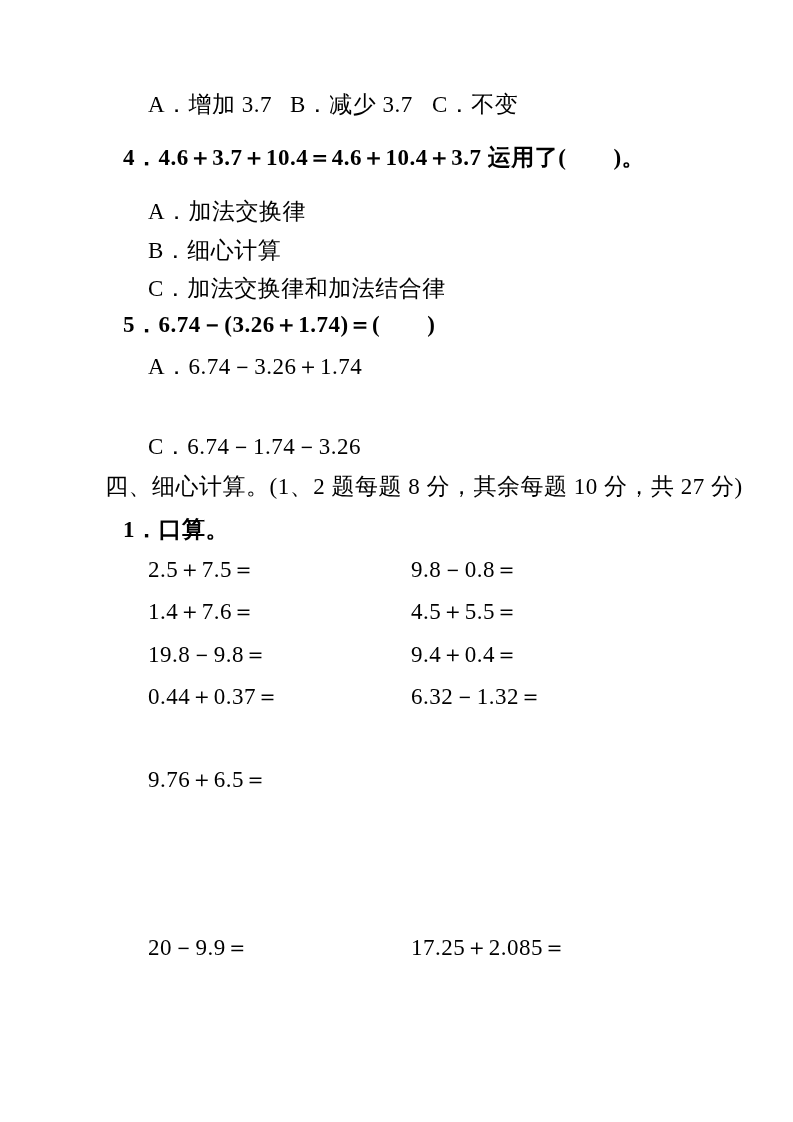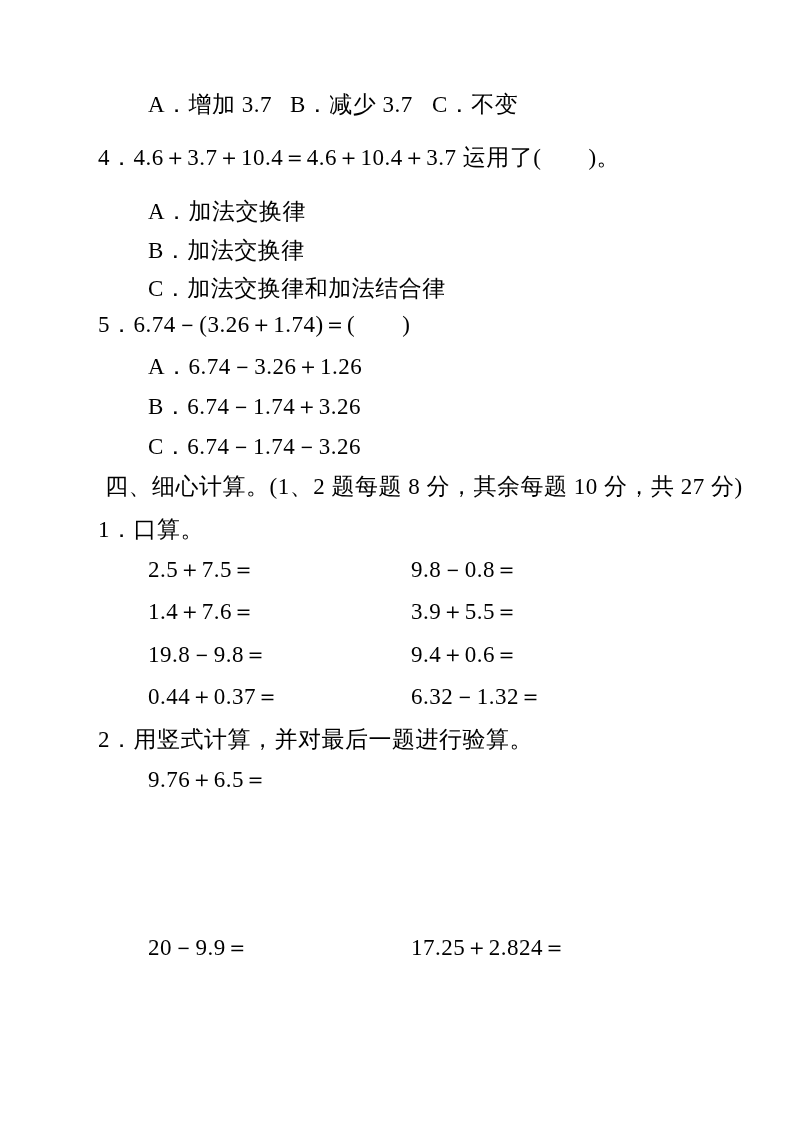--- a/index.html
+++ b/index.html
@@ -13,63 +13,61 @@
     font-size: 23px;
     overflow: hidden;
   }
   .ln {
     position: absolute;
     white-space: pre;
     line-height: 28px;
     letter-spacing: 0.5px;
   }
   
-  .x-stem   { left: 98px; }
+  .x-stem   { left: 123px; font-weight: bold; }
   
   .x-indent { left: 148px; }
   
   .x-col2   { left: 377px; margin-left: 34px; }
   
   .x-sect   { left: 105px; }
 </style>
 </head>
 <body>
 
 <div class="page">
 
   <div class="ln" style="left:148px; top:91px">A．增加 3.7</div>
   <div class="ln" style="left:290px; top:91px">B．减少 3.7</div>
   <div class="ln" style="left:432px; top:91px">C．不变</div>
 
   <div class="ln x-stem" style="top:144px">4．4.6＋3.7＋10.4＝4.6＋10.4＋3.7 运用了(　　)。</div>
   <div class="ln x-indent" style="top:198px">A．加法交换律</div>
-  <div class="ln x-indent" style="top:237px">B．加法交换律</div>
+  <div class="ln x-indent" style="top:237px">B．细心计算</div>
   <div class="ln x-indent" style="top:275px">C．加法交换律和加法结合律</div>
 
   <div class="ln x-stem" style="top:311px">5．6.74－(3.26＋1.74)＝(　　)</div>
-  <div class="ln x-indent" style="top:353px">A．6.74－3.26＋1.26</div>
-  <div class="ln x-indent" style="top:393px">B．6.74－1.74＋3.26</div>
+  <div class="ln x-indent" style="top:353px">A．6.74－3.26＋1.74</div>
   <div class="ln x-indent" style="top:433px">C．6.74－1.74－3.26</div>
 
   <div class="ln x-sect" style="top:473px">四、细心计算。(1、2 题每题 8 分，其余每题 10 分，共 27 分)</div>
 
   <div class="ln x-stem" style="top:516px">1．口算。</div>
 
   <div class="ln x-indent" style="top:556px">2.5＋7.5＝</div>
   <div class="ln x-col2" style="top:556px">9.8－0.8＝</div>
 
   <div class="ln x-indent" style="top:598px">1.4＋7.6＝</div>
-  <div class="ln x-col2" style="top:598px">3.9＋5.5＝</div>
+  <div class="ln x-col2" style="top:598px">4.5＋5.5＝</div>
 
   <div class="ln x-indent" style="top:641px">19.8－9.8＝</div>
-  <div class="ln x-col2" style="top:641px">9.4＋0.6＝</div>
+  <div class="ln x-col2" style="top:641px">9.4＋0.4＝</div>
 
   <div class="ln x-indent" style="top:683px">0.44＋0.37＝</div>
   <div class="ln x-col2" style="top:683px">6.32－1.32＝</div>
 
-  <div class="ln x-stem" style="top:726px">2．用竖式计算，并对最后一题进行验算。</div>
 
   <div class="ln x-indent" style="top:766px">9.76＋6.5＝</div>
 
   <div class="ln x-indent" style="top:934px">20－9.9＝</div>
-  <div class="ln x-col2" style="top:934px">17.25＋2.824＝</div>
+  <div class="ln x-col2" style="top:934px">17.25＋2.085＝</div>
 
 </div>
 
 </body></html>

